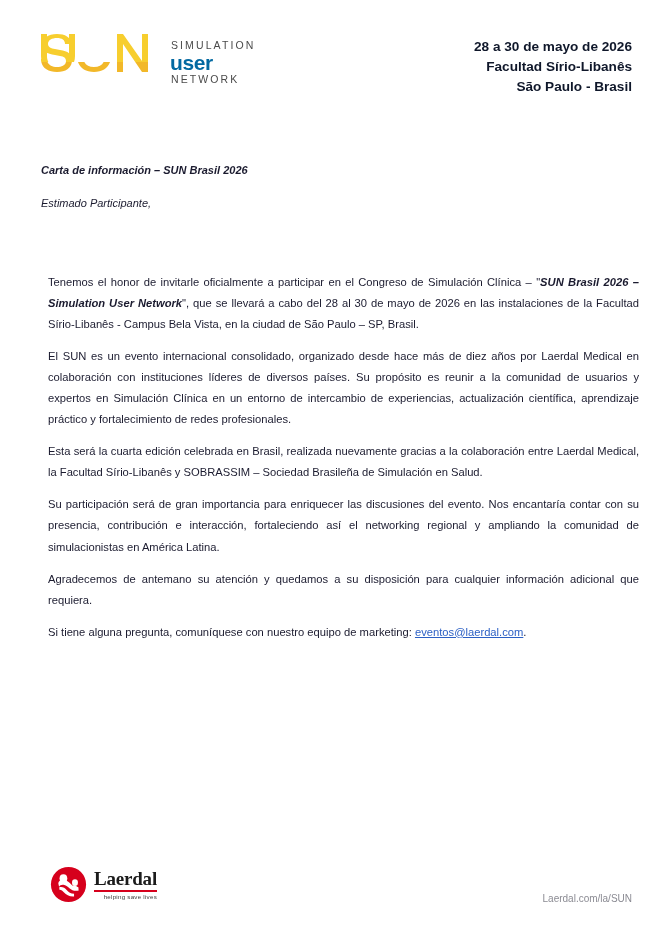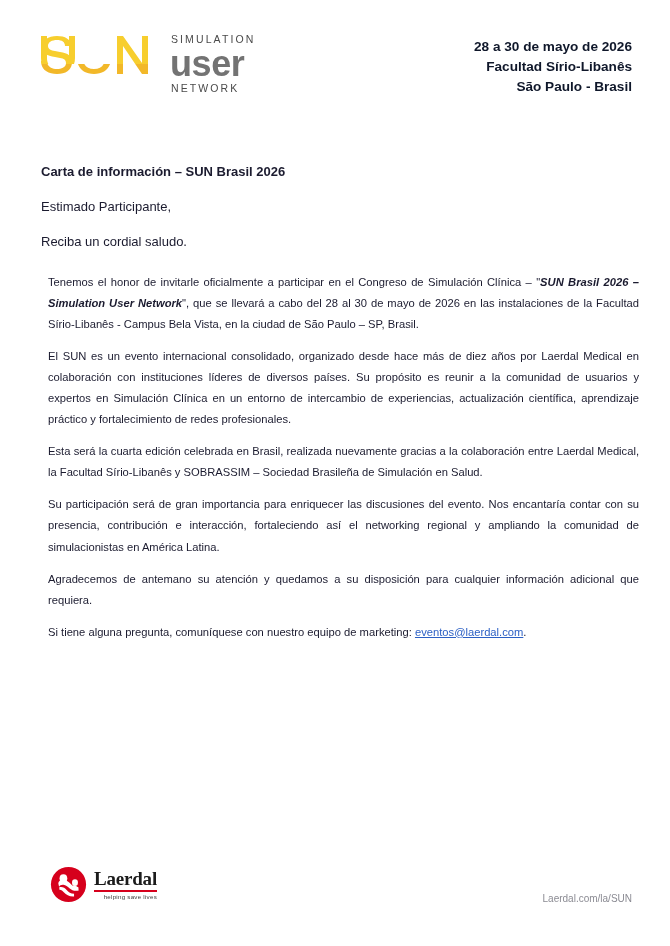--- a/index.html
+++ b/index.html
@@ -48,23 +48,23 @@
     justify-content: center;
     line-height: 1;
   }
   .logo-sim {
     font-size: 10.5px;
     letter-spacing: 2.1px;
     color: #4a4a4a;
     font-weight: 400;
   }
   .logo-user {
-    font-size: 36px;
-    font-weight: 700;
-    color: #737373;
+    font-size: 21px;
+    font-weight: 700;
+    color: #0369a1;
     letter-spacing: -0.4px;
     margin: 1px 0 1px -1px;
   }
   .logo-net {
     font-size: 10.5px;
     letter-spacing: 2.1px;
     color: #4a4a4a;
     font-weight: 400;
   }
 
@@ -80,23 +80,24 @@
   }
 
   
   .intro {
     position: absolute;
     top: 165px;
     left: 41px;
     right: 38px;
   }
   .intro-line {
-    font-size: 13px;
+    font-size: 11px;
     line-height: 1;
     margin-bottom: 22px;
+    font-style: italic;
   }
   .intro-line.bold { font-weight: 700; }
 
   
   .body-copy {
     position: absolute;
     top: 272px;
     left: 48px;
     width: 591px;
   }
@@ -203,21 +204,20 @@
   <div class="header-info">
     <div>28 a 30 de mayo de 2026</div>
     <div>Facultad Sírio-Libanês</div>
     <div>São Paulo - Brasil</div>
   </div>
 </div>
 
 <div class="intro">
   <div class="intro-line bold">Carta de información – SUN Brasil 2026</div>
   <div class="intro-line">Estimado Participante,</div>
-  <div class="intro-line">Reciba un cordial saludo.</div>
 </div>
 
 <div class="body-copy">
 
   <p class="para"><span>Tenemos el honor de invitarle oficialmente a participar en el Congreso de Simulación Clínica – "</span><span class="bi">SUN Brasil 2026 – Simulation User Network</span><span>", que se llevará a cabo del 28 al 30 de mayo de 2026 en las instalaciones de la Facultad Sírio-Libanês - Campus Bela Vista, en la ciudad de São Paulo – SP, Brasil.</span></p>
 
   <p class="para">El SUN es un evento internacional consolidado, organizado desde hace más de diez años por Laerdal Medical en colaboración con instituciones líderes de diversos países. Su propósito es reunir a la comunidad de usuarios y expertos en Simulación Clínica en un entorno de intercambio de experiencias, actualización científica, aprendizaje práctico y fortalecimiento de redes profesionales.</p>
 
   <p class="para">Esta será la cuarta edición celebrada en Brasil, realizada nuevamente gracias a la colaboración entre Laerdal Medical, la Facultad Sírio-Libanês y SOBRASSIM – Sociedad Brasileña de Simulación en Salud.</p>
 

